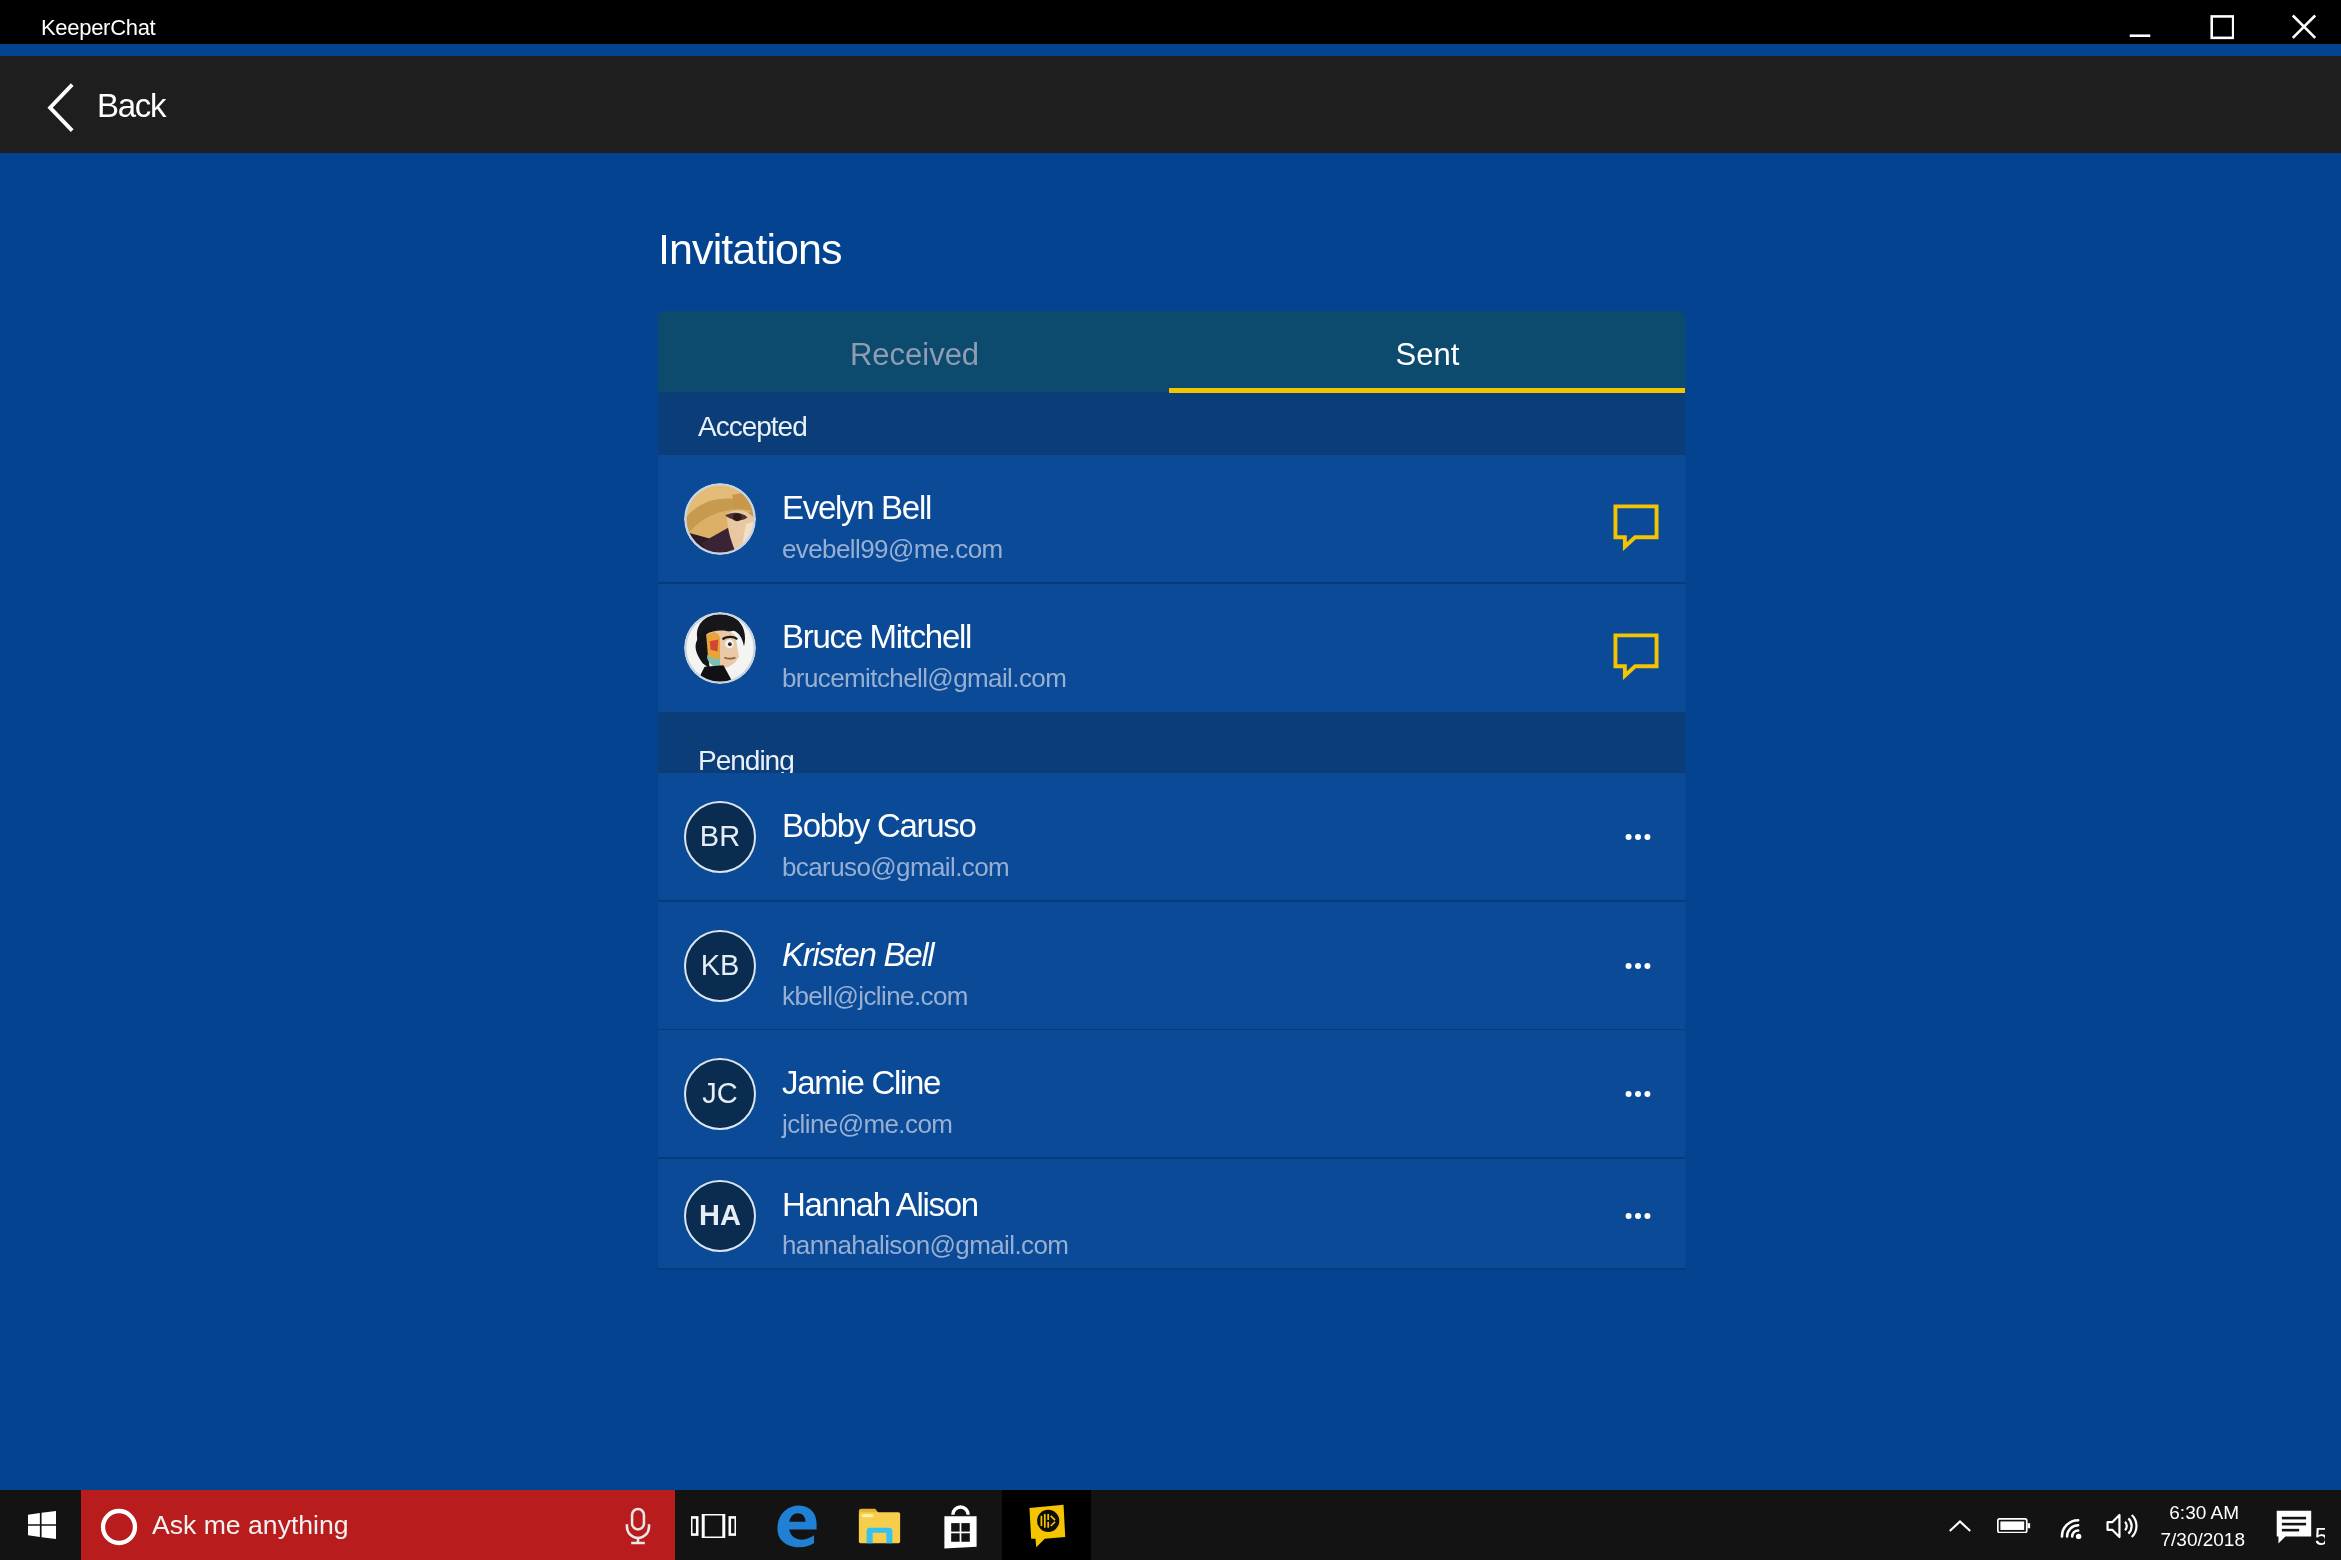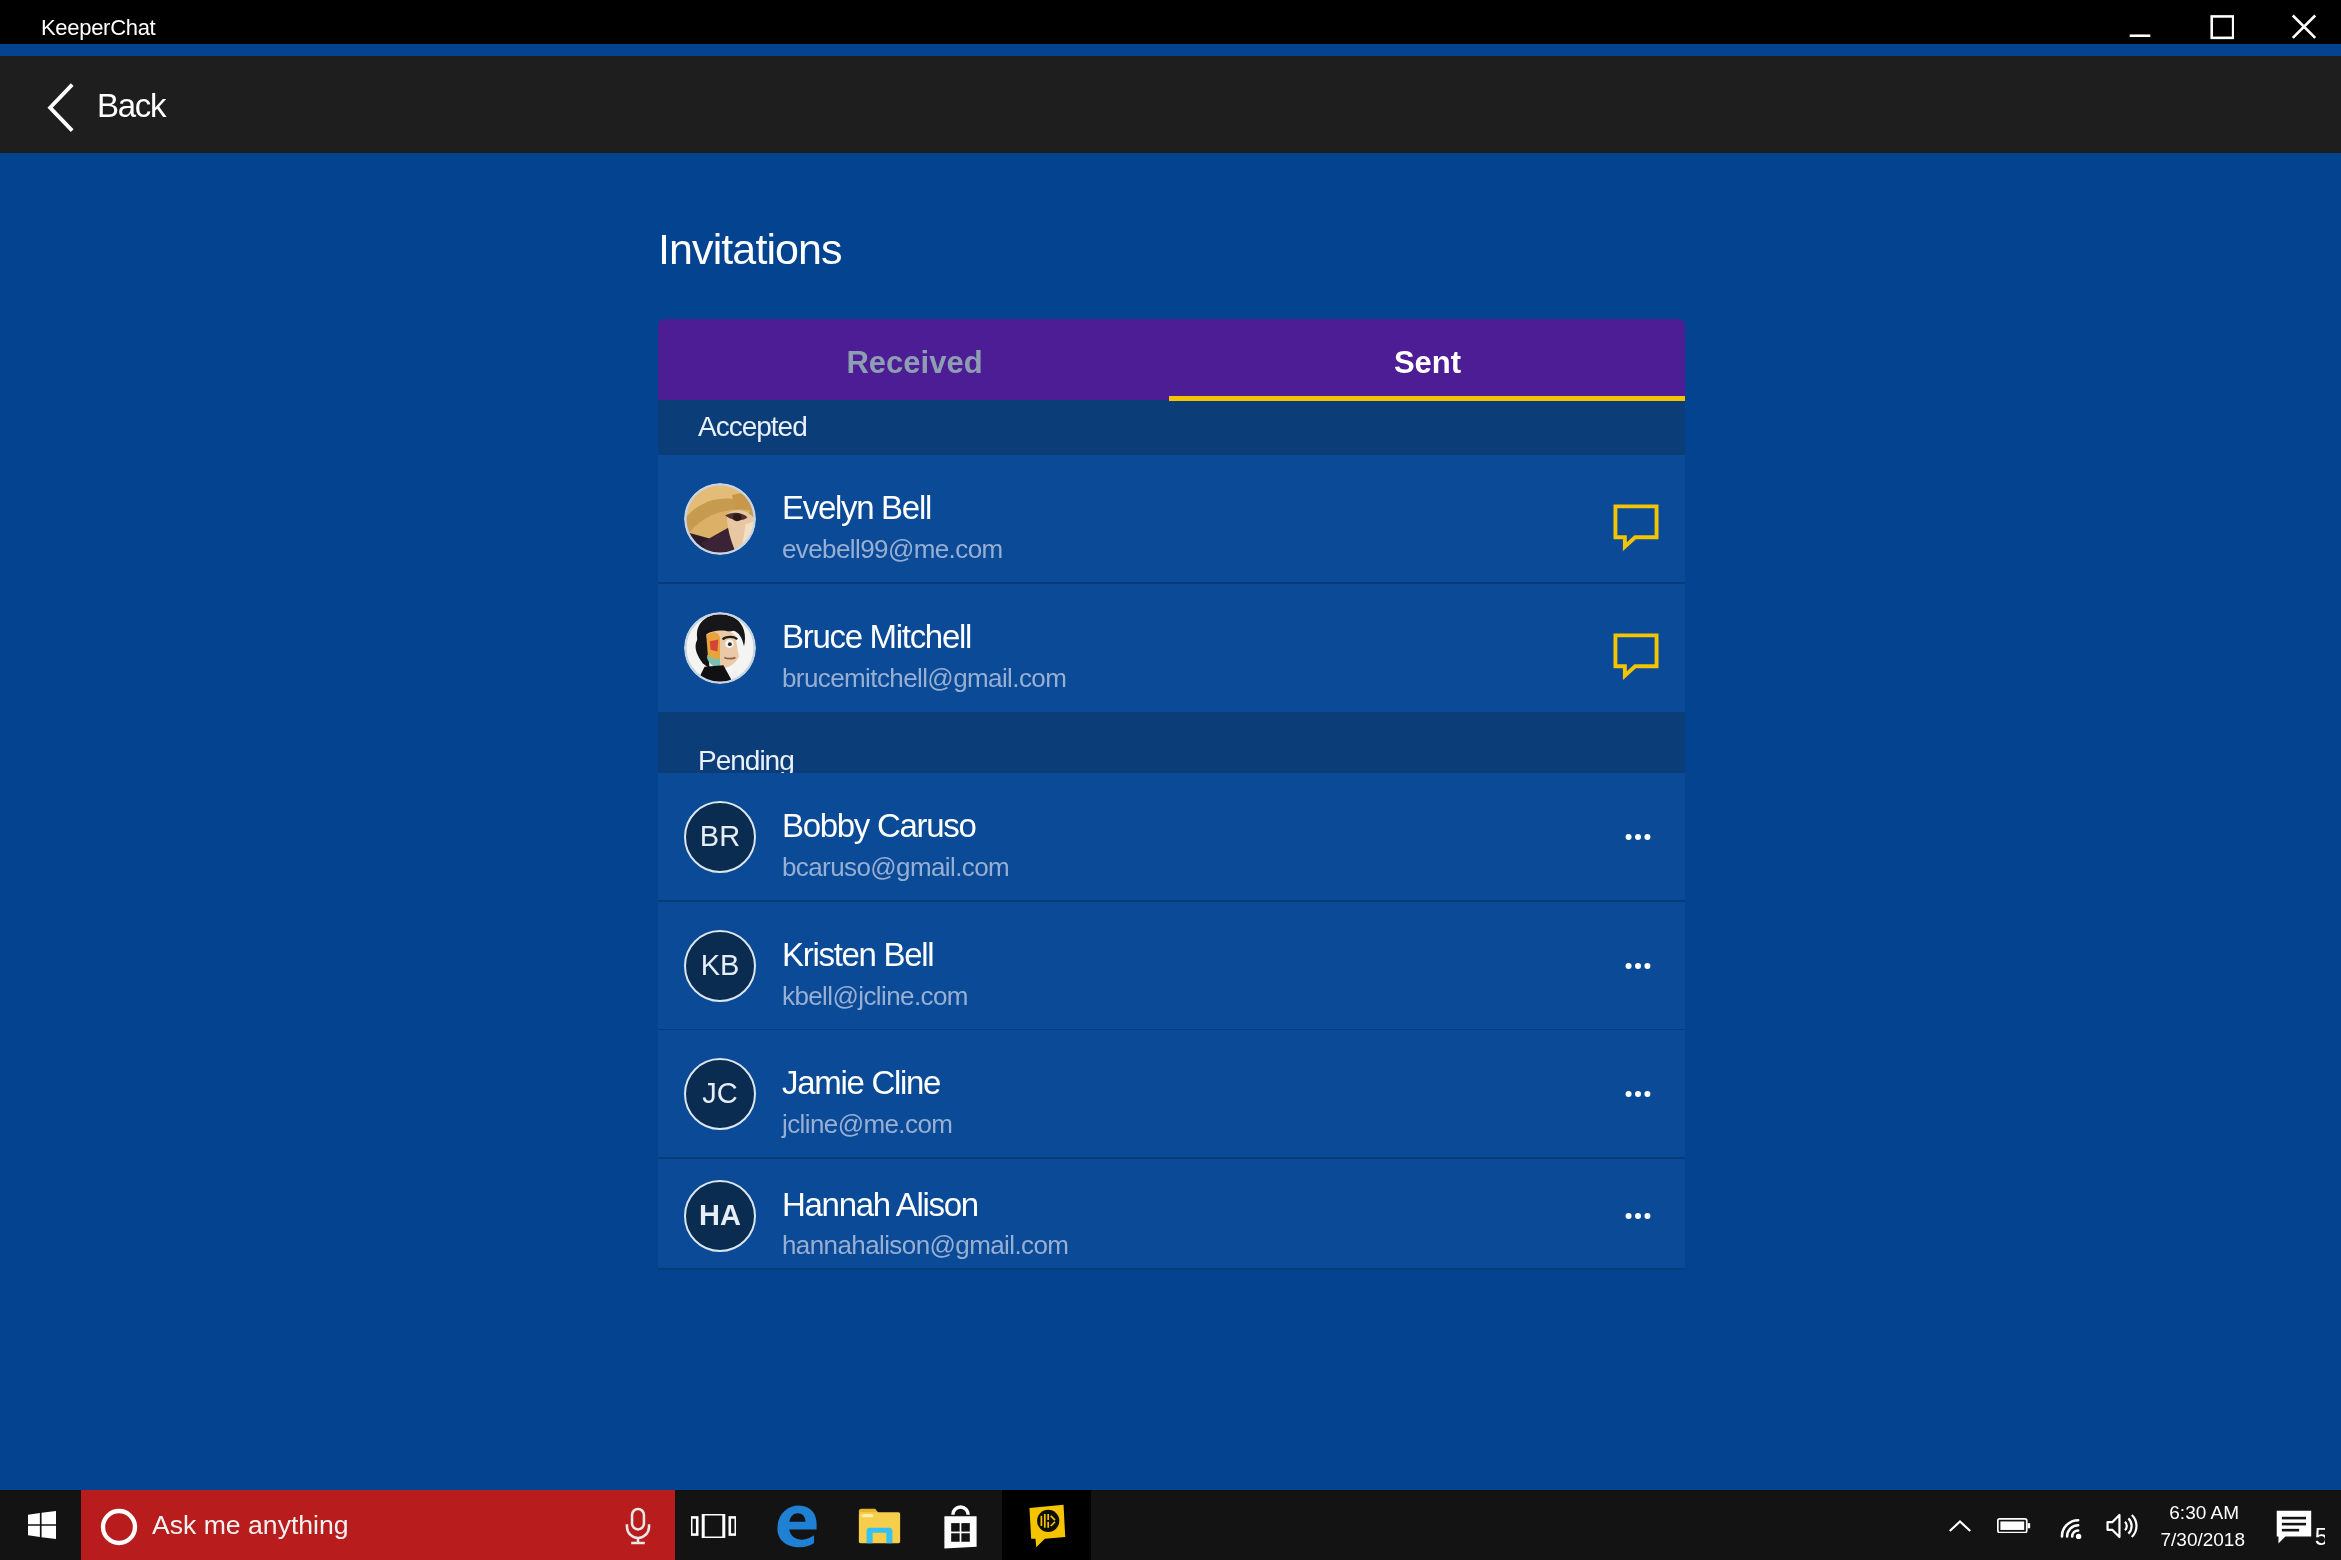--- a/index.html
+++ b/index.html
@@ -15,22 +15,22 @@
   
   #backbar { position:absolute; left:0; top:56px; width:2342px; height:97px; background:#1e1e1e; }
   #backbar .backtxt { position:absolute; left:97px; top:0; height:97px; line-height:100px;
     color:#fff; font-size:33px; letter-spacing:-1.3px; }
 
   
   #page { position:absolute; left:0; top:153px; width:2342px; height:1337px; background:#03438f; }
   #title { position:absolute; left:658px; top:225px; color:#fff; font-size:43px; letter-spacing:-0.9px; }
 
   #box { position:absolute; left:658px; top:311px; width:1027px; }
-  #tabs { position:absolute; left:0; top:8px; width:1027px; height:81px; z-index:3; background:#4c1d95;
-    border-radius:6.9px 6.9px 0 0;font-weight:bold; }
+  #tabs { position:absolute; left:0; top:0; width:1027px; height:81px; z-index:3; background:#0c4a6e;
+    border-radius:6.9px 6.9px 0 0; }
   #tabs .tab { position:absolute; top:0; width:513px; height:81px; line-height:81px;
     text-align:center; font-size:31px; line-height:87px; }
   #tabs .received { left:0; color:#8e9db2; }
   #tabs .sent { left:513px; color:#ffffff; }
   #tabs .indicator { position:absolute; left:511px; top:77px; width:516px; height:5.1px; background:#f5c400; }
 
   .band { position:absolute; left:0; width:1027px; background:#0b3e79; color:#e9f0f8; font-size:33px;padding-left:38px; }
   .band span { position:absolute; left:40px; line-height:28px; font-size:28px; letter-spacing:-1px; }
 
   .row { position:absolute; left:0; width:1027px; background:#0a4a96; }
@@ -160,21 +160,21 @@
     <svg class="dots" style="top:58px;" width="26" height="12" viewBox="0 0 30 14">
         <circle cx="4" cy="7" r="3.5" fill="#fff"></circle>
         <circle cx="15" cy="7" r="3.5" fill="#fff"></circle>
         <circle cx="26" cy="7" r="3.5" fill="#fff"></circle>
       </svg>
     <div class="sep"></div>
   </div>
 
   <div class="row" style="top:591px; height:129px;">
     <div class="circle" style="top:28px; line-height:67px;">KB</div>
-    <div class="name" style="top:34px;">Kristen Bell</div>
+    <div class="name" style="top:34px;font-style:italic;">Kristen Bell</div>
     <div class="email" style="top:79px;">kbell@jcline.com</div>
     <svg class="dots" style="top:58px;" width="26" height="12" viewBox="0 0 30 14">
         <circle cx="4" cy="7" r="3.5" fill="#fff"></circle>
         <circle cx="15" cy="7" r="3.5" fill="#fff"></circle>
         <circle cx="26" cy="7" r="3.5" fill="#fff"></circle>
       </svg>
     <div class="sep"></div>
   </div>
 
   <div class="row" style="top:719px; height:129px;">

